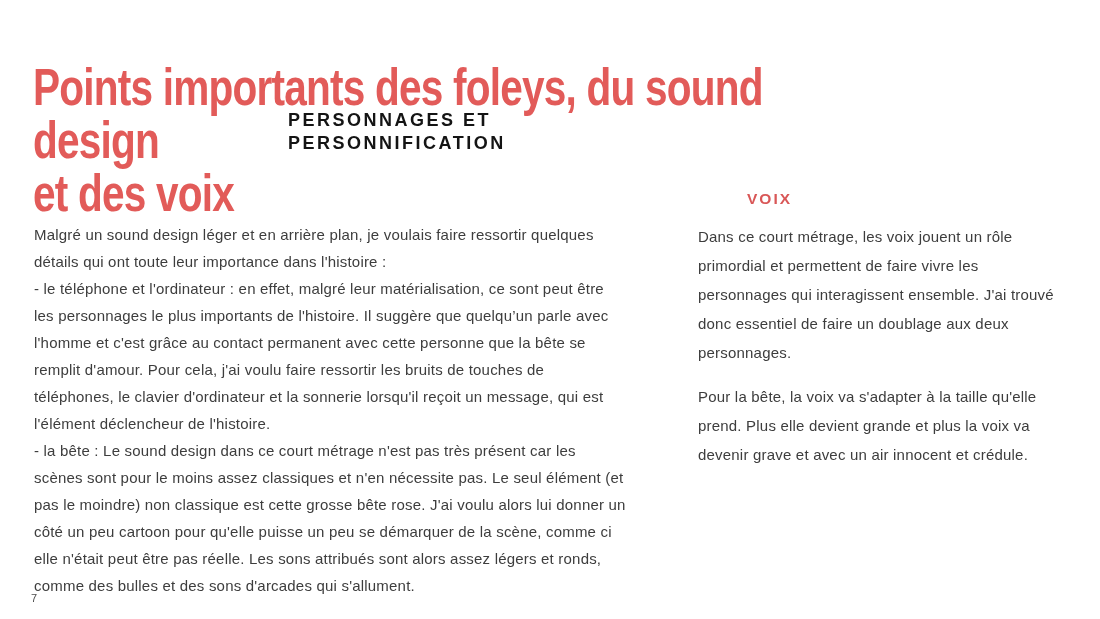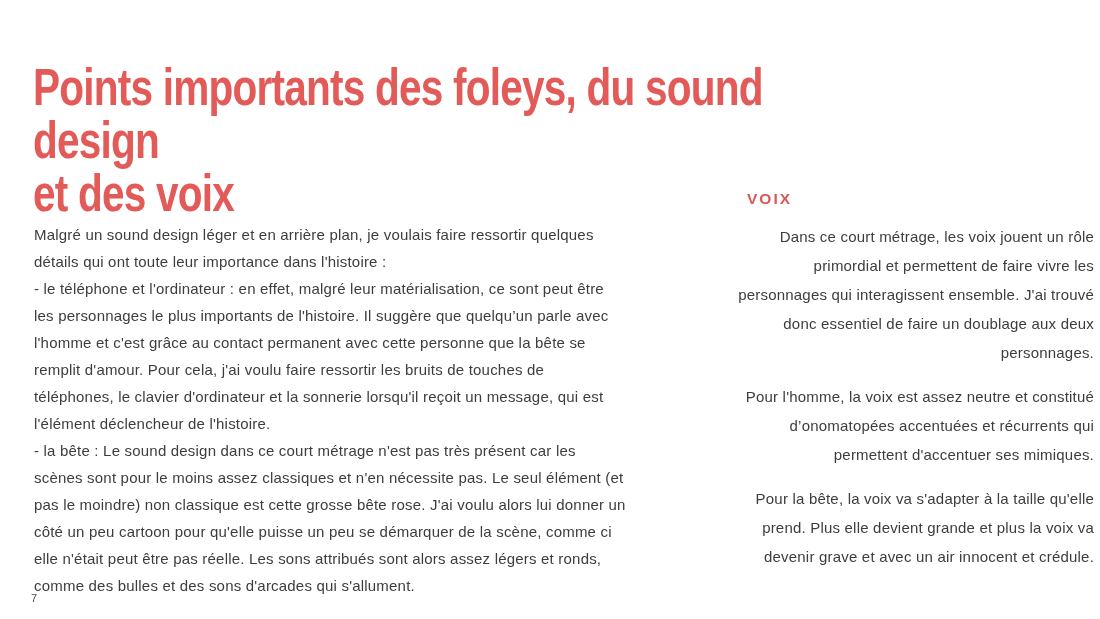--- a/index.html
+++ b/index.html
@@ -65,21 +65,20 @@
 
   .body-right {
     position: absolute;
     left: 698px;
     top: 222px;
     width: 396px;
     font-size: 15px;
     letter-spacing: 0.2px;
     line-height: 29px;
     color: var(--body_text, #3d3d3d);
-    text-align: right;
   }
   .body-right p {
     margin: 0 0 15px 0;
     white-space: pre-line;
   }
 
   .page-number {
     position: absolute;
     left: 31px;
     top: 592px;
@@ -88,20 +87,22 @@
   }
 </style>
 </head>
 <body>
 
 <div class="slide">
 
   <h1 class="title">Points importants des foleys, du sound design
 et des voix</h1>
 
+  <div class="subtitle">PERSONNAGES ET
+PERSONNIFICATION</div>
 
 
   <div class="body-left">Malgré un sound design léger et en arrière plan, je voulais faire ressortir quelques
 détails qui ont toute leur importance dans l'histoire :
 - le téléphone et l'ordinateur : en effet, malgré leur matérialisation, ce sont peut être
 les personnages le plus importants de l'histoire. Il suggère que quelqu’un parle avec
 l'homme et c'est grâce au contact permanent avec cette personne que la bête se
 remplit d'amour. Pour cela, j'ai voulu faire ressortir les bruits de touches de
 téléphones, le clavier d'ordinateur et la sonnerie lorsqu'il reçoit un message, qui est
 l'élément déclencheur de l'histoire.
@@ -113,23 +114,20 @@
 comme des bulles et des sons d'arcades qui s'allument.</div>
 
   <div class="section-heading right">VOIX</div>
 
   <div class="body-right">
     <p>Dans ce court métrage, les voix jouent un rôle
 primordial et permettent de faire vivre les
 personnages qui interagissent ensemble. J'ai trouvé
 donc essentiel de faire un doublage aux deux
 personnages.</p>
-    <p>Pour l'homme, la voix est assez neutre et constitué
-d’onomatopées accentuées et récurrents qui
-permettent d'accentuer ses mimiques.</p>
     <p>Pour la bête, la voix va s'adapter à la taille qu'elle
 prend. Plus elle devient grande et plus la voix va
 devenir grave et avec un air innocent et crédule.</p>
   </div>
 
   <div class="page-number">7</div>
 
 </div>
 
 </body></html>

